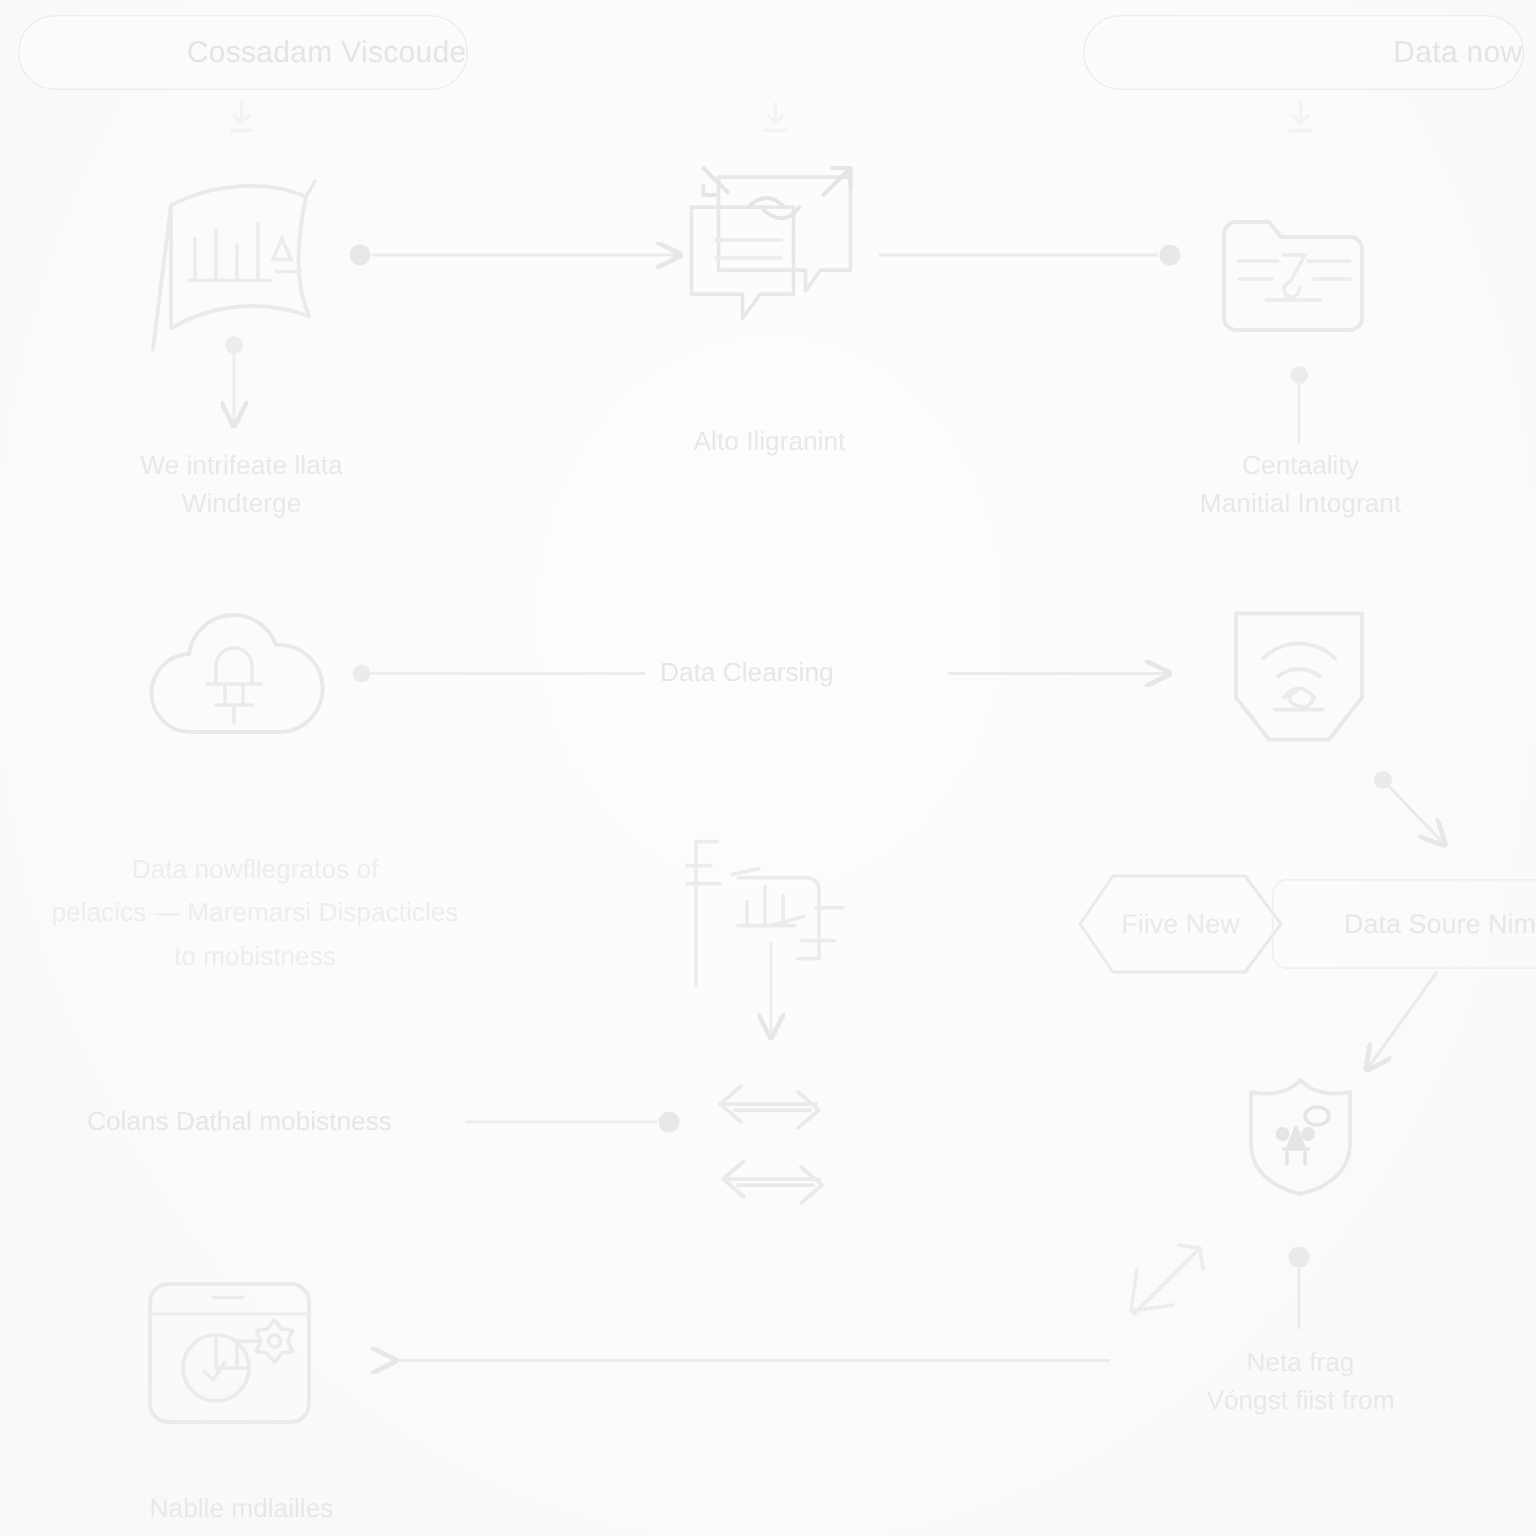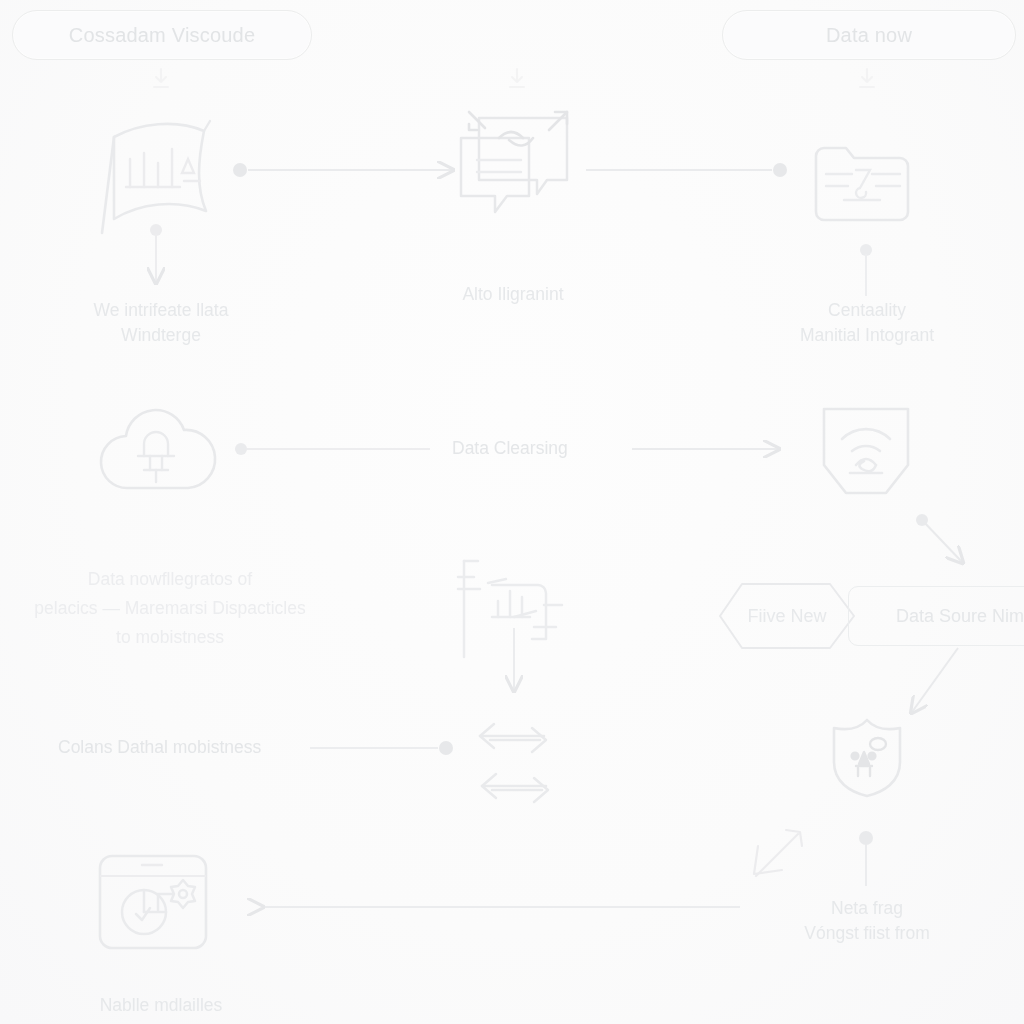--- a/index.html
+++ b/index.html
@@ -11,21 +11,21 @@
     position:relative;
   }
   #stage{
     position:absolute;inset:0;
     width:1024px;height:1024px;
     background:
       radial-gradient(ellipse at 50% 40%, #fdfdfd 0%, #fbfbfb 60%, #f8f8f9 100%);
   }
   .pill{
     position:absolute;
-    display:flex;align-items:center;justify-content:center;
+    display:flex;align-items:center;justify-content:flex-end;
     border:1.4px solid #eceded;
     border-radius:28px;
     background:#fbfbfc;
     color:#e2e4e6;
     font-size:20px;
     letter-spacing:.2px;
     white-space:nowrap;
     box-shadow:0 0 0 1px #fdfdfd inset;
   }
   .node-label{
@@ -215,21 +215,21 @@
         <path d="M48 54 v-12 a12 12 0 0 1 24 0 v12"></path>
         <path d="M42 54 h36"></path>
         <path d="M54 54 v14"></path>
           <path d="M66 54 v14"></path>
         <path d="M48 68 h24"></path>
         <path d="M60 68 v12"></path>
       </g>
     </svg>
   </div>
 
-  <div class="edge-label" style="left:452px;top:438px;">Data Clearsing</div>
+  <div class="edge-label" style="left:440px;top:438px;">Data Clearsing</div>
 
   <div class="icon" style="left:812px;top:403px;">
     <svg width="108" height="96" viewBox="0 0 108 96">
       <path d="M12 6 h84 v56 l-22 28 h-40 l-22 -28 z" stroke="#e8e9eb" stroke-width="2.6" fill="none" stroke-linejoin="round"></path>
       <g stroke="#eaebed" stroke-width="2.6" fill="none" stroke-linecap="round">
         <path d="M30 36 a34 34 0 0 1 48 0"></path>
         <path d="M40 48 a22 22 0 0 1 28 0"></path>
         <path d="M44 62 q10 -12 20 0 q-4 10 -14 4 q-6 -4 2 -8"></path>
         <path d="M38 70 h32"></path>
       </g>

